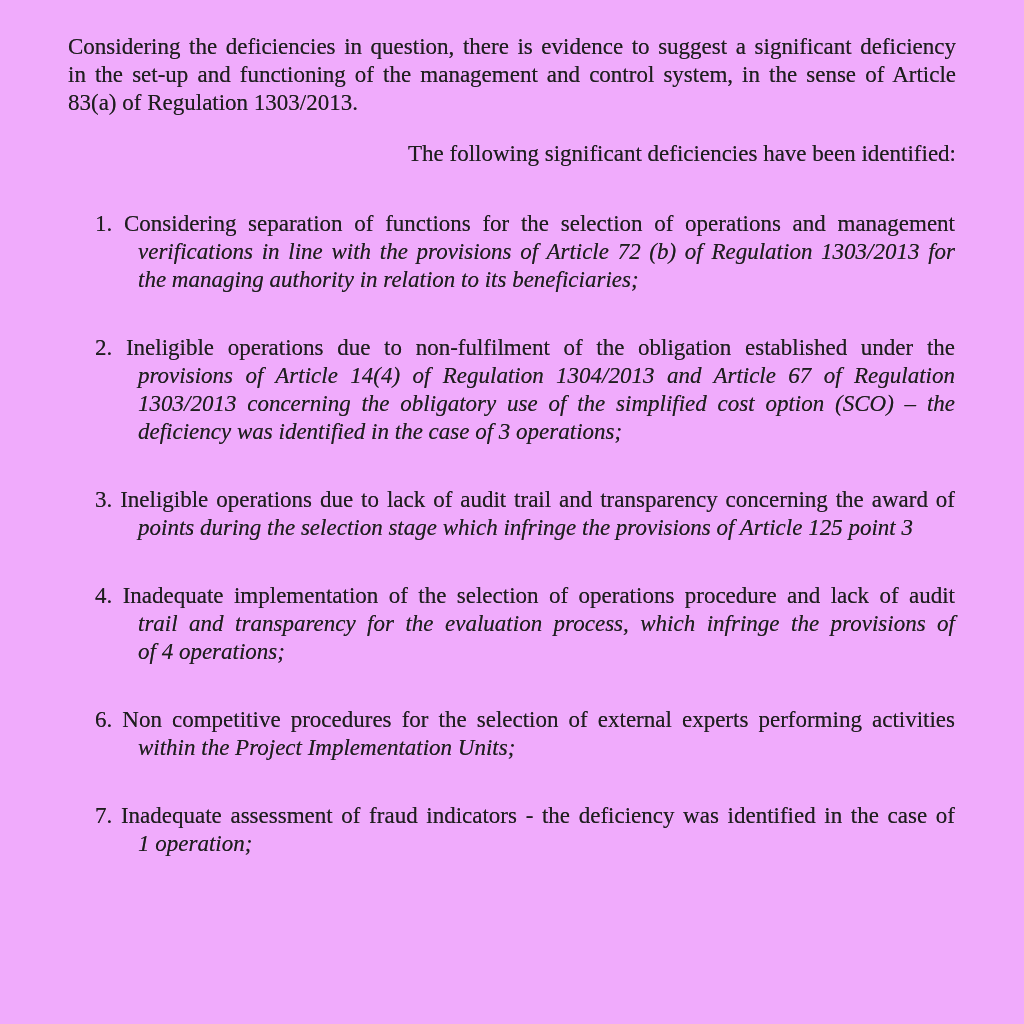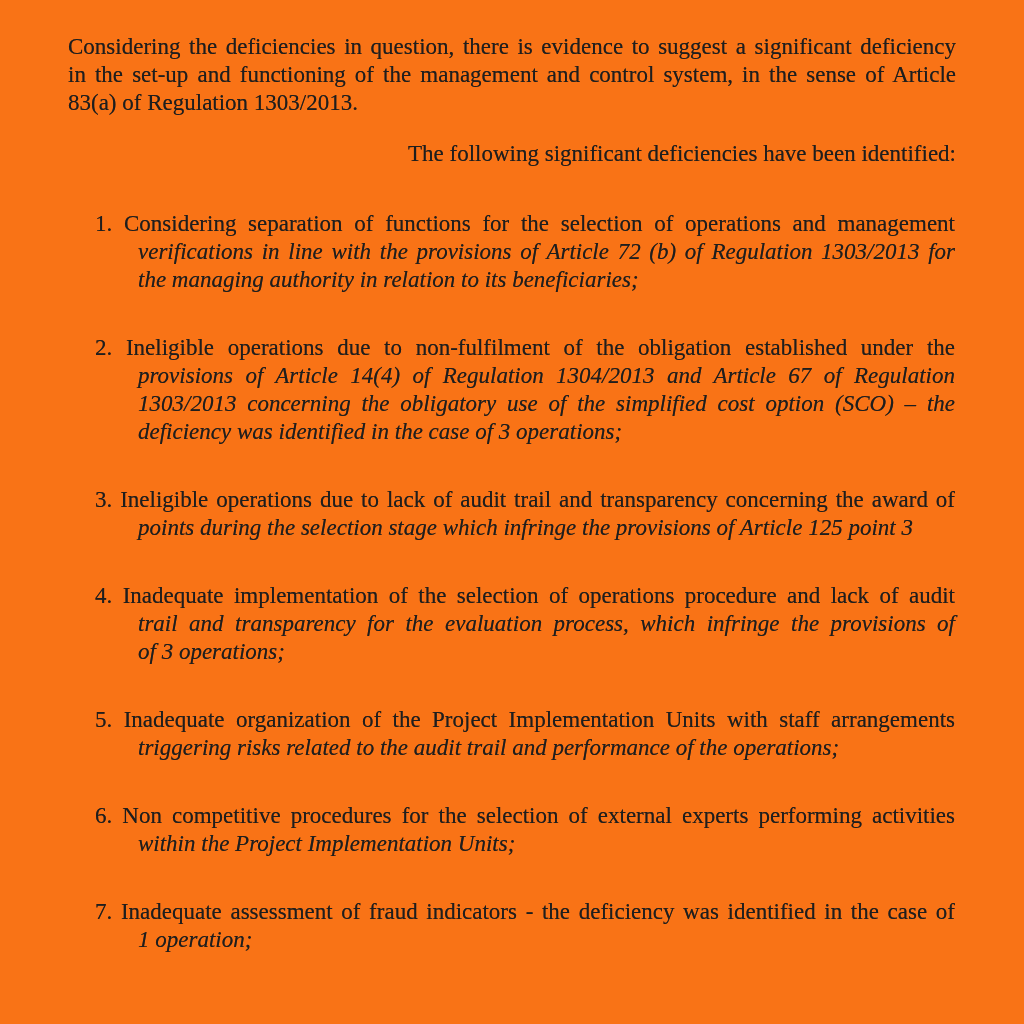--- a/index.html
+++ b/index.html
@@ -6,21 +6,21 @@
     margin: 0;
     padding: 0;
     background: #fdfdfd;
   }
   .page {
     position: relative;
     width: 1024px;
     height: 1024px;
     box-sizing: border-box;
     padding: 33px 68px 0 68px;
-    background: #f97316;
+    background: #f0abfc;
     overflow: hidden;
     font-family: "Liberation Serif", "DejaVu Serif", serif;
     font-size: 23px;
     line-height: 28px;
     color: #1e1e1e;
     text-shadow: 0 0 0.6px rgba(30,30,30,0.65);
   }
   .para-lines { width: 888px; }
   .justify-block .line {
     text-align: justify;
@@ -93,30 +93,24 @@
         <div class="first-line"><span class="num">3.</span> <span>Ineligible operations due to lack of audit trail and transparency concerning the award of</span></div>
         <div class="cont-lines justify-block">
           <div class="line">points during the selection stage which infringe the provisions of Article 125 point 3</div>
         </div>
       </div>
 
       <div class="item">
         <div class="first-line"><span class="num">4.</span> <span>Inadequate implementation of the selection of operations procedure and lack of audit</span></div>
         <div class="cont-lines justify-block">
           <div class="line">trail and transparency for the evaluation process, which infringe the provisions of</div>
-          <div class="line">of 3 operations;</div>
+          <div class="line">of 4 operations;</div>
         </div>
       </div>
 
-      <div class="item">
-        <div class="first-line"><span class="num">5.</span> <span>Inadequate organization of the Project Implementation Units with staff arrangements</span></div>
-        <div class="cont-lines justify-block">
-          <div class="line">triggering risks related to the audit trail and performance of the operations;</div>
-        </div>
-      </div>
 
       <div class="item">
         <div class="first-line"><span class="num">6.</span> <span>Non competitive procedures for the selection of external experts performing activities</span></div>
         <div class="cont-lines justify-block">
           <div class="line">within the Project Implementation Units;</div>
         </div>
       </div>
 
       <div class="item">
         <div class="first-line"><span class="num">7.</span> <span>Inadequate assessment of fraud indicators - the deficiency was identified in the case of</span></div>

